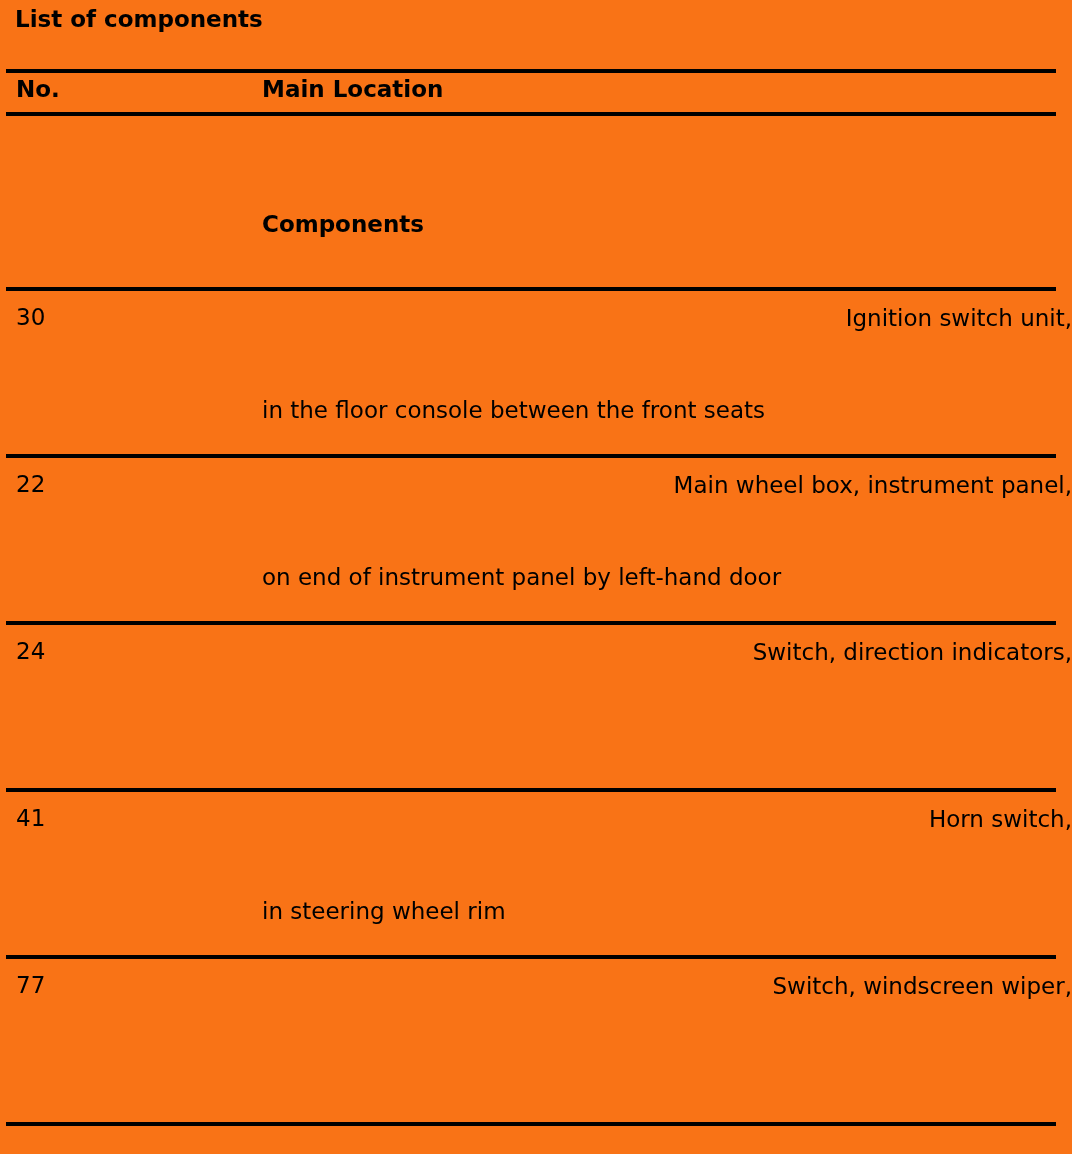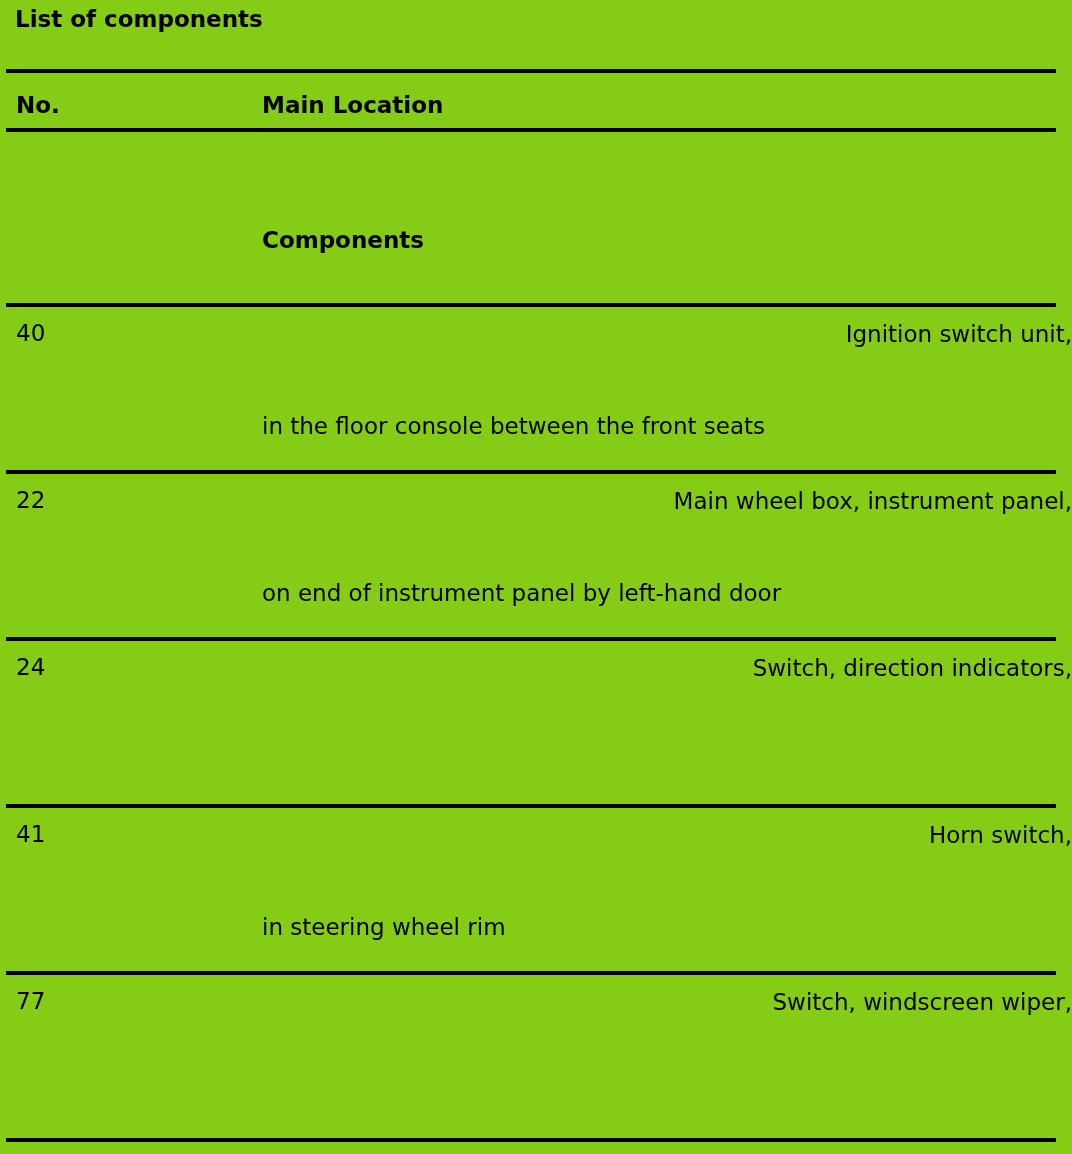--- a/index.html
+++ b/index.html
@@ -4,21 +4,21 @@
 <style>
   html, body {
     margin: 0;
     padding: 0;
     background: #ffffff;
   }
   .page {
     position: relative;
     width: 1072px;
     height: 1154px;
-    background: #84cc16;
+    background: #f97316;
     color: #000000;
     font-family: "DejaVu Sans", "Liberation Sans", sans-serif;
     font-size: 23px;
     overflow: hidden;
   }
   .title {
     padding-top: 5px;
     padding-left: 15px;
     height: 28px;
     line-height: 28px;
@@ -27,21 +27,21 @@
   .rule {
     height: 4px;
     background: #000000;
     margin-left: 6px;
     width: 1050px;
   }
   .rule-top { margin-top: 36px; }
   .rule-under-header { margin-top: 9px; }
   .rule-under-section { margin-top: 49px; }
   .header-row {
-    margin-top: 18px;
+    margin-top: 2px;
     height: 28px;
     line-height: 28px;
     display: flex;
     padding-left: 16px;
     font-weight: bold;
   }
   .col-no { width: 246px; flex: 0 0 246px; }
   .col-name { flex: 1; }
   .section-row {
     margin-top: 94px;
@@ -81,21 +81,21 @@
     <div class="col-name">Main Location</div>
   </div>
 
   <div class="rule rule-under-header"></div>
 
   <div class="section-row">Components</div>
 
   <div class="rule rule-under-section"></div>
 
   <div class="row">
-    <div class="col-no">40</div>
+    <div class="col-no">30</div>
     <div class="col-name">
       <div class="name-line">Ignition switch unit,</div>
       <div class="loc-line">in the floor console between the front seats</div>
     </div>
   </div>
   <div class="rule"></div>
 
   <div class="row">
     <div class="col-no">22</div>
     <div class="col-name">

